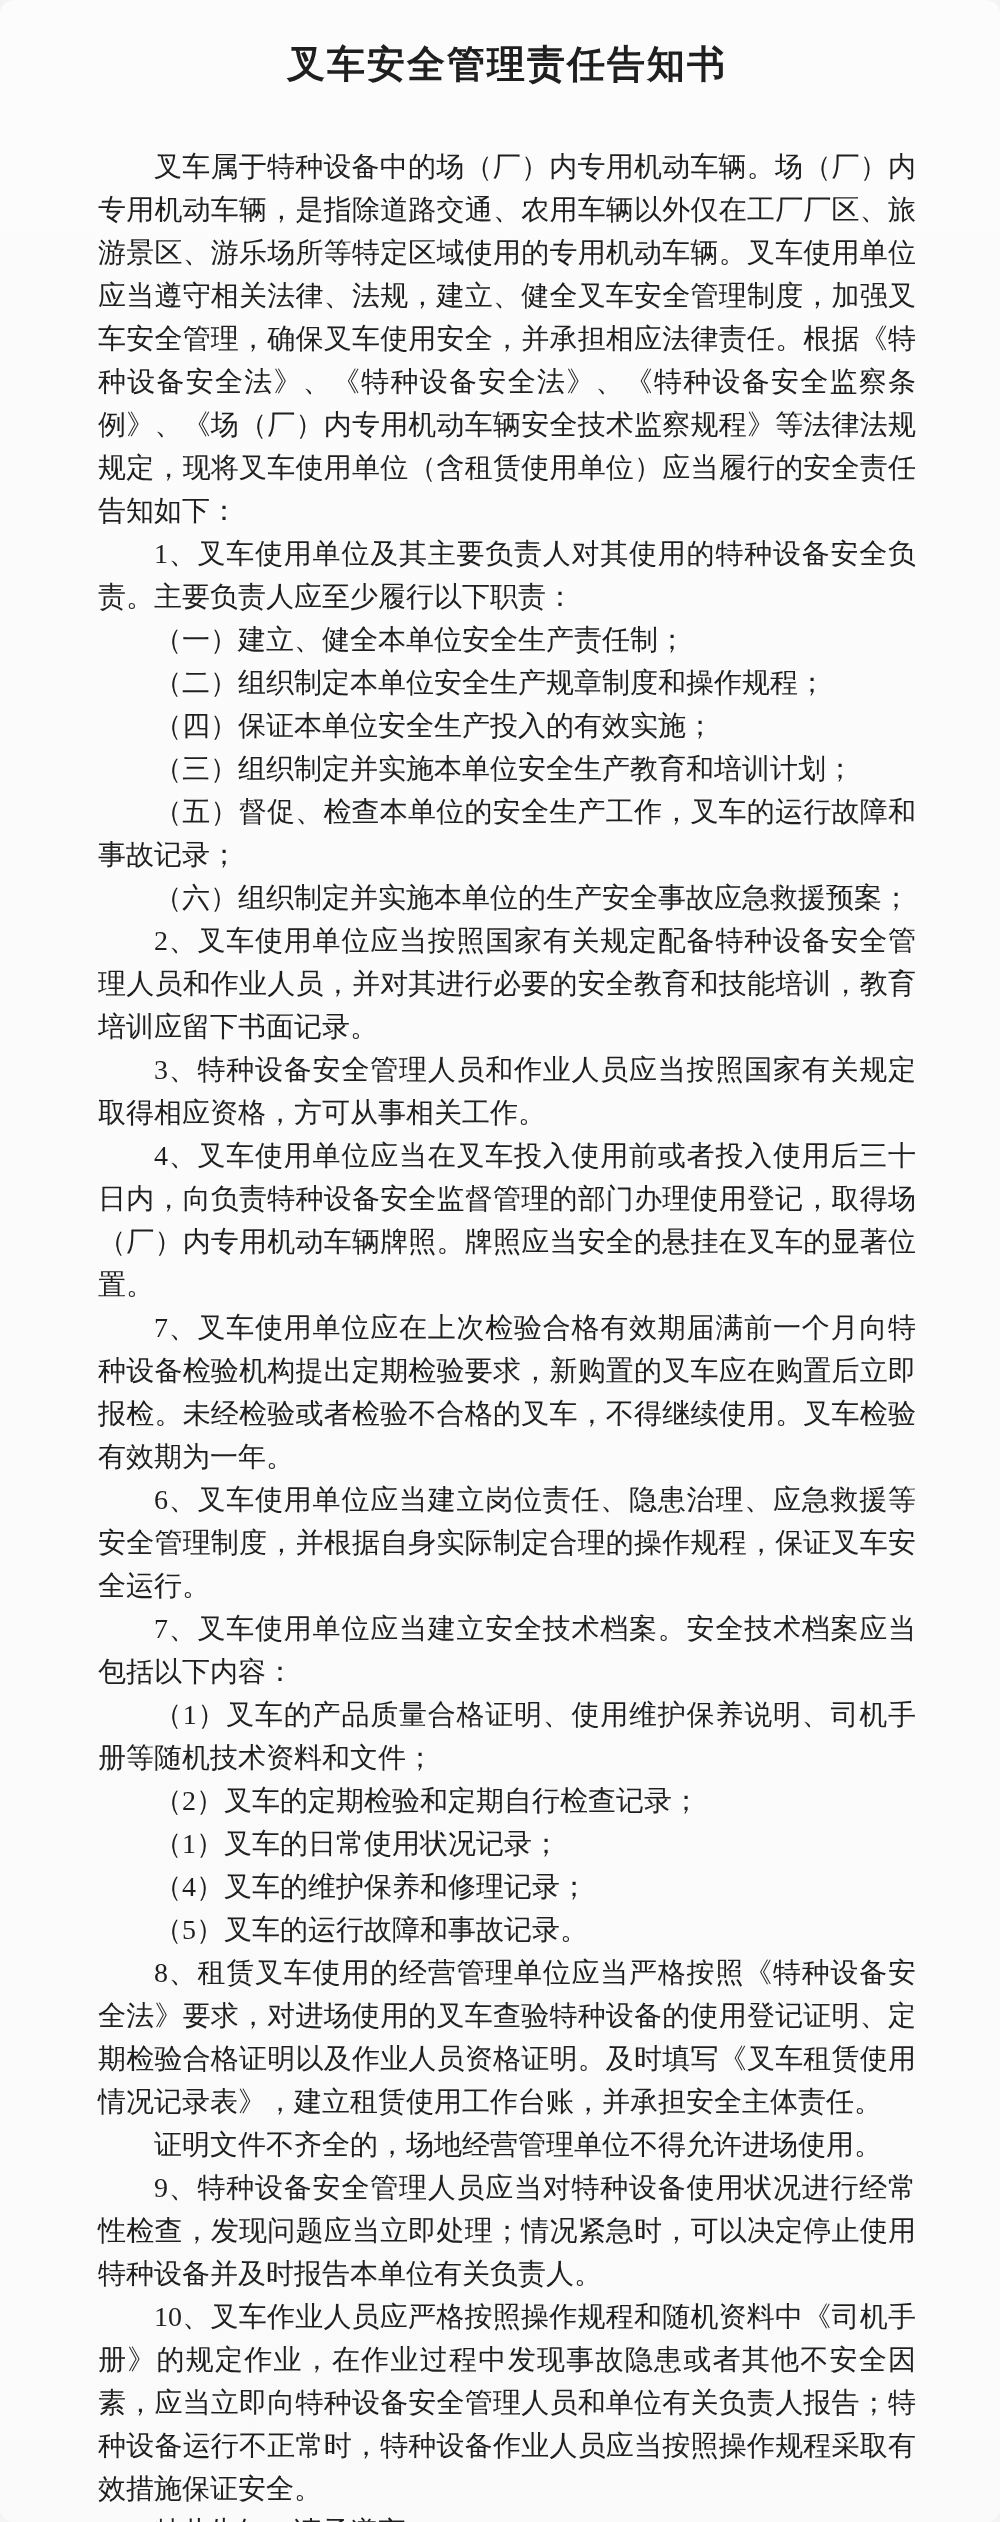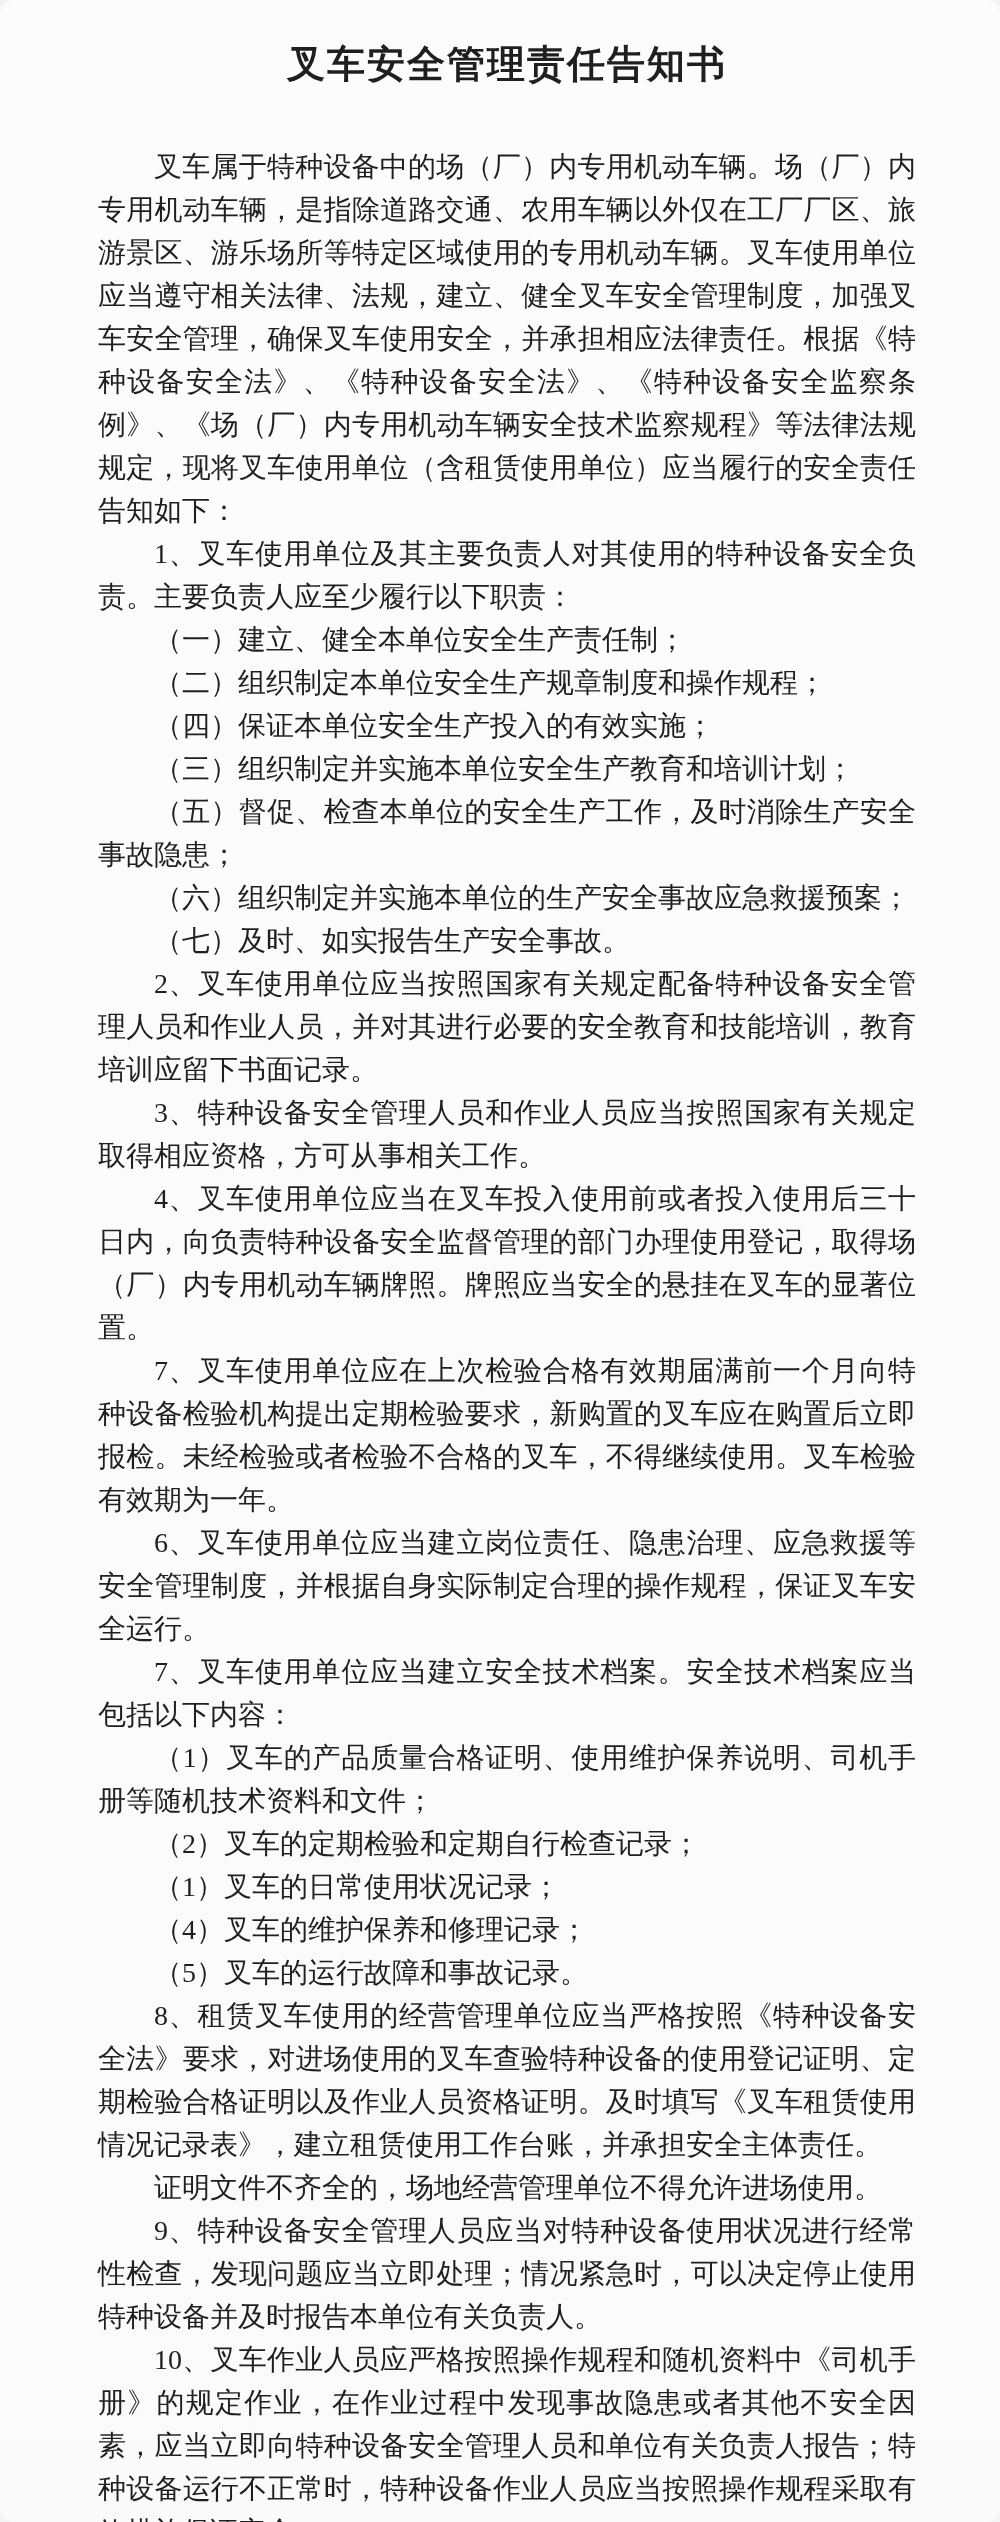--- a/index.html
+++ b/index.html
@@ -65,23 +65,22 @@
 
   <h1 class="doc-title">叉车安全管理责任告知书</h1>
 
   <div class="doc-body">
     <p class="para">叉车属于特种设备中的场（厂）内专用机动车辆。场（厂）内专用机动车辆，是指除道路交通、农用车辆以外仅在工厂厂区、旅游景区、游乐场所等特定区域使用的专用机动车辆。叉车使用单位应当遵守相关法律、法规，建立、健全叉车安全管理制度，加强叉车安全管理，确保叉车使用安全，并承担相应法律责任。根据《特种设备安全法》、《特种设备安全法》、《特种设备安全监察条例》、《场（厂）内专用机动车辆安全技术监察规程》等法律法规规定，现将叉车使用单位（含租赁使用单位）应当履行的安全责任告知如下：</p>
     <p class="para">1、叉车使用单位及其主要负责人对其使用的特种设备安全负责。主要负责人应至少履行以下职责：</p>
     <p class="para">（一）建立、健全本单位安全生产责任制；</p>
     <p class="para">（二）组织制定本单位安全生产规章制度和操作规程；</p>
     <p class="para">（四）保证本单位安全生产投入的有效实施；</p>
     <p class="para">（三）组织制定并实施本单位安全生产教育和培训计划；</p>
-    <p class="para">（五）督促、检查本单位的安全生产工作，及时消除生产安全事故隐患；</p>
+    <p class="para">（五）督促、检查本单位的安全生产工作，叉车的运行故障和事故记录；</p>
     <p class="para">（六）组织制定并实施本单位的生产安全事故应急救援预案；</p>
-    <p class="para">（七）及时、如实报告生产安全事故。</p>
     <p class="para">2、叉车使用单位应当按照国家有关规定配备特种设备安全管理人员和作业人员，并对其进行必要的安全教育和技能培训，教育培训应留下书面记录。</p>
     <p class="para">3、特种设备安全管理人员和作业人员应当按照国家有关规定取得相应资格，方可从事相关工作。</p>
     <p class="para">4、叉车使用单位应当在叉车投入使用前或者投入使用后三十日内，向负责特种设备安全监督管理的部门办理使用登记，取得场（厂）内专用机动车辆牌照。牌照应当安全的悬挂在叉车的显著位置。</p>
     <p class="para">7、叉车使用单位应在上次检验合格有效期届满前一个月向特种设备检验机构提出定期检验要求，新购置的叉车应在购置后立即报检。未经检验或者检验不合格的叉车，不得继续使用。叉车检验有效期为一年。</p>
     <p class="para">6、叉车使用单位应当建立岗位责任、隐患治理、应急救援等安全管理制度，并根据自身实际制定合理的操作规程，保证叉车安全运行。</p>
     <p class="para">7、叉车使用单位应当建立安全技术档案。安全技术档案应当包括以下内容：</p>
     <p class="para">（1）叉车的产品质量合格证明、使用维护保养说明、司机手册等随机技术资料和文件；</p>
     <p class="para">（2）叉车的定期检验和定期自行检查记录；</p>
     <p class="para">（1）叉车的日常使用状况记录；</p>
     <p class="para">（4）叉车的维护保养和修理记录；</p>

